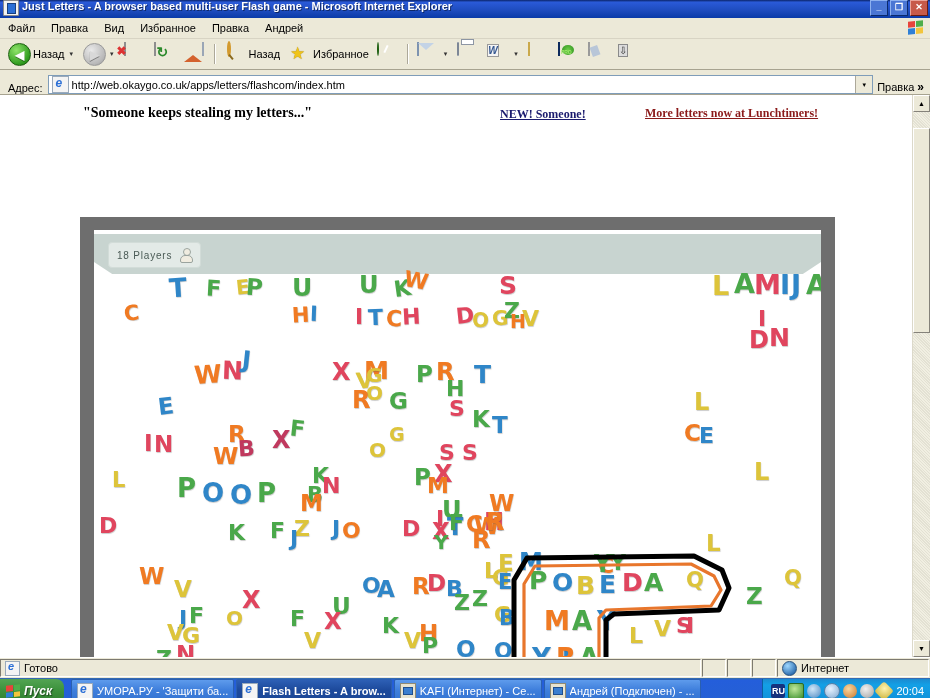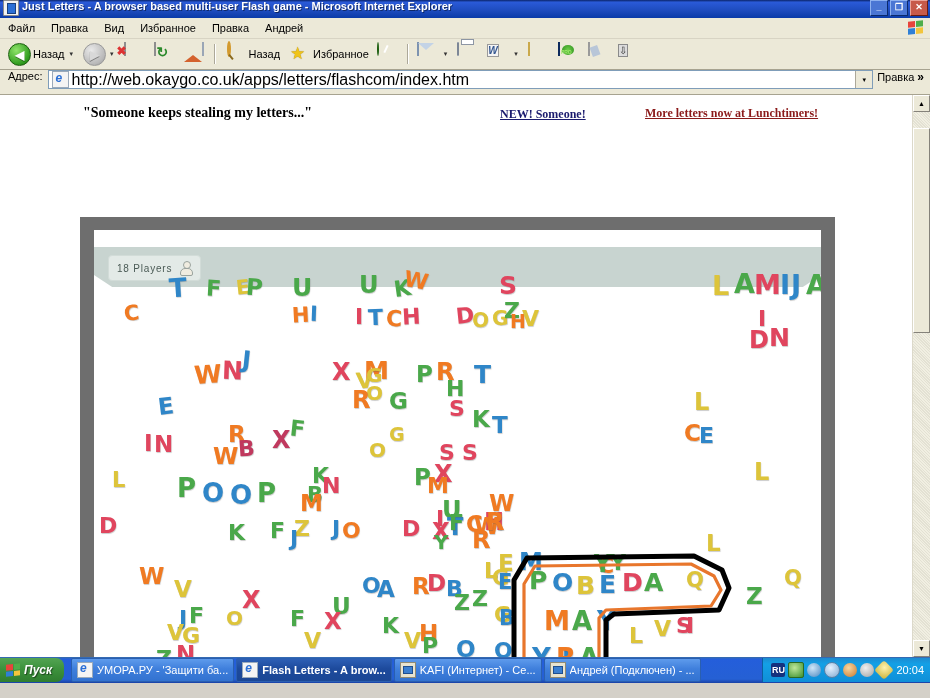--- a/index.html
+++ b/index.html
@@ -91,29 +91,29 @@
   .wordic{width:17px;height:17px;background:#f4f4f4;border:1px solid #9a9a9a;color:#33568f;font-style:italic;font-weight:bold;font-size:10px;text-align:center;line-height:16px;margin:2px auto;}
   .noteic{width:15px;height:17px;background:#f7e28a;border:1px solid #caa94b;margin:2px auto;}
   .proic{width:18px;height:18px;background:#1c4fa0;border:1px solid #0d2a5c;position:relative;margin:2px auto;}
   .proic:after{content:"";position:absolute;left:3px;top:2px;width:12px;height:10px;background:radial-gradient(circle,#6fd04a,#2d8f1e);border-radius:50%;}
   .proic:before{content:"PRO";position:absolute;left:2px;bottom:0px;color:#9ee86a;font-size:5px;font-weight:bold;z-index:2;}
   .paintic{width:18px;height:18px;background:#e8e8e8;border:1px solid #9a9a9a;position:relative;margin:2px auto;}
   .paintic:after{content:"";position:absolute;left:2px;top:3px;width:8px;height:10px;background:#b8c6d8;transform:rotate(-20deg);}
   .chevic{width:17px;height:17px;background:#dcdcdc;border:1px solid #8a8a8a;color:#333;font-size:10px;text-align:center;line-height:15px;margin:2px auto;}
 
   
-  .addrbar{height:24px;background:#ece9d8;display:flex;align-items:flex-start;border-bottom:1px solid #a7a390;padding:0 2px;}
+  .addrbar{height:24px;background:#ece9d8;display:flex;align-items:flex-end;border-bottom:1px solid #a7a390;padding:0 2px;}
   .addrlabel{font-size:11px;color:#000;padding:0 5px 0 6px;}
   .addrbox{
     flex:1;height:19px;background:#fff;border:1px solid #7f9db9;
     display:flex;align-items:center;box-sizing:border-box;
   }
   .addricon{width:15px;height:15px;margin:0 3px;flex:none;background:#f4f4f4;border:1px solid #9aaabb;position:relative;}
   .addricon:after{content:"e";position:absolute;left:3px;top:-1px;color:#2b6fd6;font-size:12px;font-weight:bold;font-style:italic;}
-  .addrtext{flex:1;font-size:16px;color:#000;white-space:nowrap;overflow:hidden;}
+  .addrtext{flex:1;font-size:11px;color:#000;white-space:nowrap;overflow:hidden;}
   .addrdrop{width:16px;height:17px;background:#ece9d8;border-left:1px solid #aca899;display:flex;align-items:center;justify-content:center;font-size:7px;}
   .linksbtn{display:flex;align-items:center;gap:3px;padding:0 4px;font-size:11px;}
   .chevdbl{font-size:12px;font-weight:bold;}
 
   
   .client{position:relative;width:930px;height:562px;background:#fff;overflow:hidden;}
   .pagearea{position:absolute;left:0;top:0;width:913px;height:562px;background:#fff;overflow:hidden;}
 
   .hdrrow{position:absolute;left:0;top:10px;width:905px;height:22px;}
   .quote{position:absolute;left:83px;top:0;font-family:"Liberation Serif",serif;font-size:14px;font-weight:bold;color:#000;white-space:nowrap;}
@@ -125,21 +125,21 @@
     position:absolute;left:80px;top:122px;width:755px;height:522px;
     background:#6e6e6e;
     box-sizing:border-box;
     padding:13px 14px 16px 14px;
   }
   .stageinner{
     position:relative;width:727px;height:493px;background:#fff;
     clip-path:polygon(0 0,100% 0,100% 100%,3% 100%,0 96%);
   }
   .topbar{
-    position:absolute;left:0;top:17px;width:727px;height:40px;
+    position:absolute;left:0;top:4px;width:727px;height:40px;
     background:#c8d4d0;
     clip-path:polygon(0 0,100% 0,100% 70%,97.5% 100%,2.5% 100%,0 70%);
   }
   .playerspill{
     position:absolute;left:14px;top:8px;height:24px;
     background:#e3eae7;border-radius:4px;
     display:flex;align-items:center;gap:7px;padding:0 8px;
     border:1px solid #d2dcd8;
   }
   .playerspill .plabel{font-family:"Liberation Sans",sans-serif;font-size:10px;color:#4a5a55;letter-spacing:.8px;}
@@ -556,20 +556,33 @@
       </div>
     </div>
 
     <div class="vscroll">
       <div class="sbtn">▲</div>
       <div class="sthumb"></div>
       <div class="sbtn sbtnbot">▼</div>
     </div>
   </div>
 
+  <div class="statusbar">
+    <div class="stpane stmain">
+      <span class="steicon"></span>
+      <span>Готово</span>
+    </div>
+    <div class="stpane stsm"></div>
+    <div class="stpane stsm"></div>
+    <div class="stpane stsm"></div>
+    <div class="stpane stzone">
+      <span class="globeic"></span>
+      <span>Интернет</span>
+    </div>
+  </div>
 
   <div class="taskbar">
     <div class="startbtn">
       <span class="startflag">
           <i></i>
           <i></i>
           <i></i>
           <i></i>
         </span>
       <span>Пуск</span>

